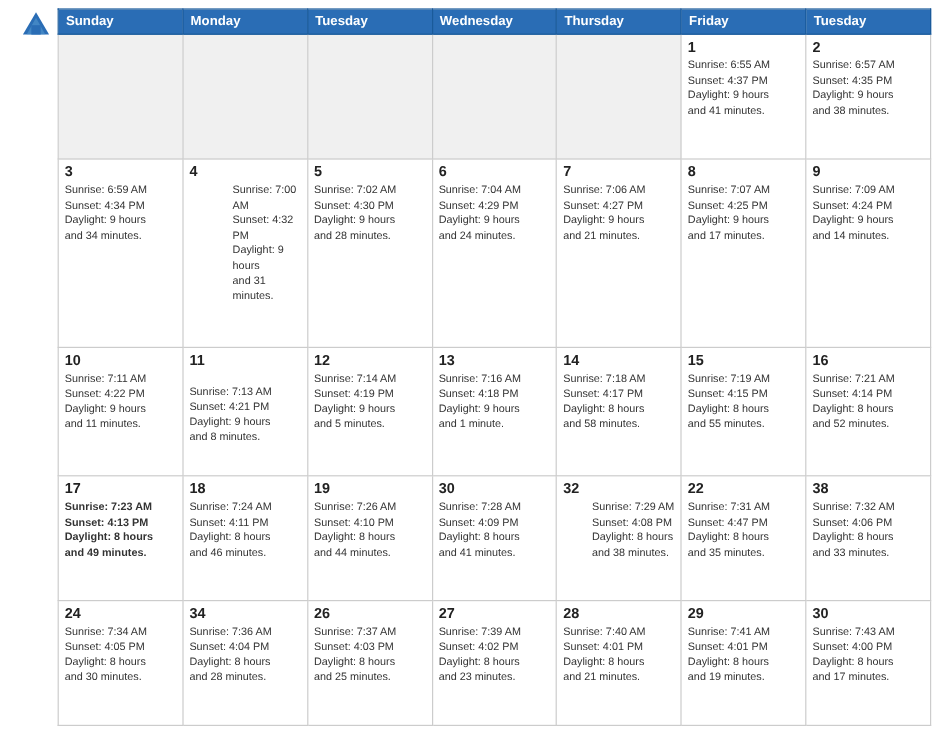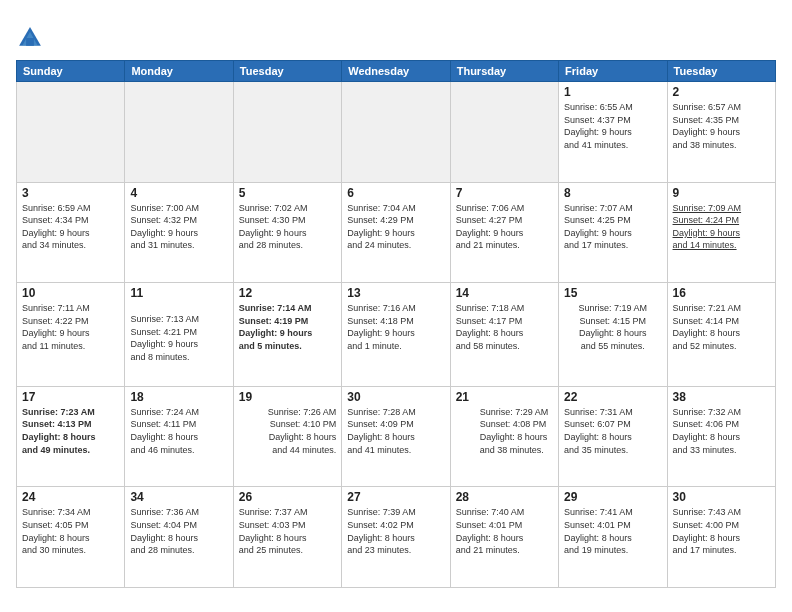--- a/index.html
+++ b/index.html
@@ -6,23 +6,22 @@
     body {
       font-family: Arial, sans-serif;
       background: #fff;
       width: 792px;
       height: 612px;
       overflow: hidden;
     }
     .page {
       width: 792px;
       height: 612px;
-      padding: 24px 16px;
+      padding: 7px 16px;
       display: flex;
-      flex-direction: column;
     }
     .header {
       display: flex;
       justify-content: space-between;
       align-items: flex-start;
       margin-bottom: 8px;
     }
     .logo {
       display: flex;
       align-items: center;
@@ -156,21 +155,21 @@
         <tr class="week-row">
           <td>
             <span class="day-number">3</span>
             <div class="day-info" style="white-space: pre-line;">Sunrise: 6:59 AM
 Sunset: 4:34 PM
 Daylight: 9 hours
 and 34 minutes.</div>
           </td>
           <td>
             <span class="day-number">4</span>
-            <div class="day-info" style="white-space: pre-line;">Sunrise: 7:00 AM
+            <div class="day-info" style="white-space: pre-line; margin-left: 36px;">Sunrise: 7:00 AM
 Sunset: 4:32 PM
 Daylight: 9 hours
 and 31 minutes.</div>
           </td>
           <td>
             <span class="day-number">5</span>
             <div class="day-info" style="white-space: pre-line;">Sunrise: 7:02 AM
 Sunset: 4:30 PM
 Daylight: 9 hours
 and 28 minutes.</div>
@@ -191,21 +190,21 @@
           </td>
           <td>
             <span class="day-number">8</span>
             <div class="day-info" style="white-space: pre-line;">Sunrise: 7:07 AM
 Sunset: 4:25 PM
 Daylight: 9 hours
 and 17 minutes.</div>
           </td>
           <td>
             <span class="day-number">9</span>
-            <div class="day-info" style="white-space: pre-line; text-decoration: underline;">Sunrise: 7:09 AM
+            <div class="day-info" style="white-space: pre-line;">Sunrise: 7:09 AM
 Sunset: 4:24 PM
 Daylight: 9 hours
 and 14 minutes.</div>
           </td>
         </tr>
         <tr class="week-row">
           <td>
             <span class="day-number">10</span>
             <div class="day-info" style="white-space: pre-line;">Sunrise: 7:11 AM
 Sunset: 4:22 PM
@@ -214,42 +213,42 @@
           </td>
           <td>
             <span class="day-number">11</span>
             <div class="day-info" style="white-space: pre-line; margin-top: 13px;">Sunrise: 7:13 AM
 Sunset: 4:21 PM
 Daylight: 9 hours
 and 8 minutes.</div>
           </td>
           <td>
             <span class="day-number">12</span>
-            <div class="day-info" style="white-space: pre-line; font-weight: bold;">Sunrise: 7:14 AM
+            <div class="day-info" style="white-space: pre-line;">Sunrise: 7:14 AM
 Sunset: 4:19 PM
 Daylight: 9 hours
 and 5 minutes.</div>
           </td>
           <td>
             <span class="day-number">13</span>
             <div class="day-info" style="white-space: pre-line;">Sunrise: 7:16 AM
 Sunset: 4:18 PM
 Daylight: 9 hours
 and 1 minute.</div>
           </td>
           <td>
             <span class="day-number">14</span>
             <div class="day-info" style="white-space: pre-line;">Sunrise: 7:18 AM
 Sunset: 4:17 PM
 Daylight: 8 hours
 and 58 minutes.</div>
           </td>
           <td>
             <span class="day-number">15</span>
-            <div class="day-info" style="white-space: pre-line; text-align: center;">Sunrise: 7:19 AM
+            <div class="day-info" style="white-space: pre-line;">Sunrise: 7:19 AM
 Sunset: 4:15 PM
 Daylight: 8 hours
 and 55 minutes.</div>
           </td>
           <td>
             <span class="day-number">16</span>
             <div class="day-info" style="white-space: pre-line;">Sunrise: 7:21 AM
 Sunset: 4:14 PM
 Daylight: 8 hours
 and 52 minutes.</div>
@@ -265,43 +264,43 @@
           </td>
           <td>
             <span class="day-number">18</span>
             <div class="day-info" style="white-space: pre-line;">Sunrise: 7:24 AM
 Sunset: 4:11 PM
 Daylight: 8 hours
 and 46 minutes.</div>
           </td>
           <td>
             <span class="day-number">19</span>
-            <div class="day-info" style="white-space: pre-line; text-align: right;">Sunrise: 7:26 AM
+            <div class="day-info" style="white-space: pre-line;">Sunrise: 7:26 AM
 Sunset: 4:10 PM
 Daylight: 8 hours
 and 44 minutes.</div>
           </td>
           <td>
             <span class="day-number">30</span>
             <div class="day-info" style="white-space: pre-line;">Sunrise: 7:28 AM
 Sunset: 4:09 PM
 Daylight: 8 hours
 and 41 minutes.</div>
           </td>
           <td>
-            <span class="day-number">21</span>
+            <span class="day-number">32</span>
             <div class="day-info" style="white-space: pre-line; margin-left: 24px;">Sunrise: 7:29 AM
 Sunset: 4:08 PM
 Daylight: 8 hours
 and 38 minutes.</div>
           </td>
           <td>
             <span class="day-number">22</span>
             <div class="day-info" style="white-space: pre-line;">Sunrise: 7:31 AM
-Sunset: 6:07 PM
+Sunset: 4:47 PM
 Daylight: 8 hours
 and 35 minutes.</div>
           </td>
           <td>
             <span class="day-number">38</span>
             <div class="day-info" style="white-space: pre-line;">Sunrise: 7:32 AM
 Sunset: 4:06 PM
 Daylight: 8 hours
 and 33 minutes.</div>
           </td>

